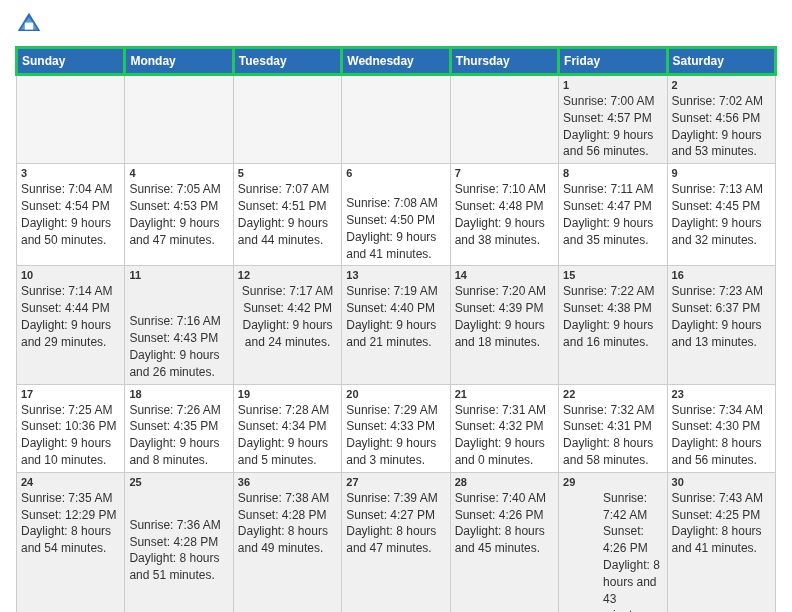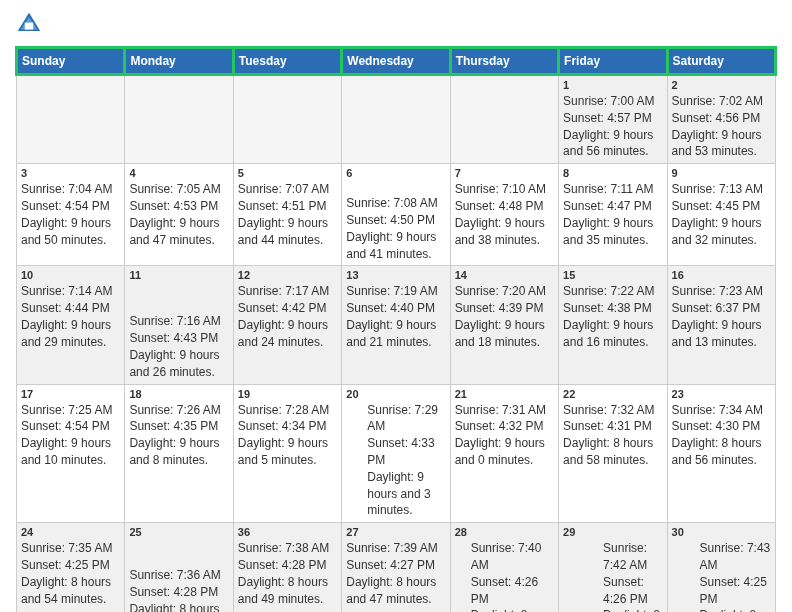--- a/index.html
+++ b/index.html
@@ -204,21 +204,21 @@
 Daylight: 9 hours and 29 minutes.</div>
           </td>
           <td class="shaded">
             <span class="day-num">11</span>
             <div class="day-info" style="white-space: pre-line; margin-top: 32px;">Sunrise: 7:16 AM
 Sunset: 4:43 PM
 Daylight: 9 hours and 26 minutes.</div>
           </td>
           <td class="shaded">
             <span class="day-num">12</span>
-            <div class="day-info" style="white-space: pre-line;">Sunrise: 7:17 AM
+            <div class="day-info" style="white-space: pre-line; text-align: center;">Sunrise: 7:17 AM
 Sunset: 4:42 PM
 Daylight: 9 hours and 24 minutes.</div>
           </td>
           <td class="shaded">
             <span class="day-num">13</span>
             <div class="day-info" style="white-space: pre-line;">Sunrise: 7:19 AM
 Sunset: 4:40 PM
 Daylight: 9 hours and 21 minutes.</div>
           </td>
           <td class="shaded">
@@ -237,38 +237,38 @@
             <span class="day-num">16</span>
             <div class="day-info" style="white-space: pre-line;">Sunrise: 7:23 AM
 Sunset: 6:37 PM
 Daylight: 9 hours and 13 minutes.</div>
           </td>
         </tr>
         <tr>
           <td>
             <span class="day-num">17</span>
             <div class="day-info" style="white-space: pre-line;">Sunrise: 7:25 AM
-Sunset: 4:54 PM
+Sunset: 10:36 PM
 Daylight: 9 hours and 10 minutes.</div>
           </td>
           <td>
             <span class="day-num">18</span>
             <div class="day-info" style="white-space: pre-line;">Sunrise: 7:26 AM
 Sunset: 4:35 PM
 Daylight: 9 hours and 8 minutes.</div>
           </td>
           <td>
             <span class="day-num">19</span>
             <div class="day-info" style="white-space: pre-line;">Sunrise: 7:28 AM
 Sunset: 4:34 PM
 Daylight: 9 hours and 5 minutes.</div>
           </td>
           <td>
             <span class="day-num">20</span>
-            <div class="day-info" style="white-space: pre-line; margin-left: 21px;">Sunrise: 7:29 AM
+            <div class="day-info" style="white-space: pre-line;">Sunrise: 7:29 AM
 Sunset: 4:33 PM
 Daylight: 9 hours and 3 minutes.</div>
           </td>
           <td>
             <span class="day-num">21</span>
             <div class="day-info" style="white-space: pre-line;">Sunrise: 7:31 AM
 Sunset: 4:32 PM
 Daylight: 9 hours and 0 minutes.</div>
           </td>
           <td>
@@ -281,21 +281,21 @@
             <span class="day-num">23</span>
             <div class="day-info" style="white-space: pre-line;">Sunrise: 7:34 AM
 Sunset: 4:30 PM
 Daylight: 8 hours and 56 minutes.</div>
           </td>
         </tr>
         <tr>
           <td class="shaded">
             <span class="day-num">24</span>
             <div class="day-info" style="white-space: pre-line;">Sunrise: 7:35 AM
-Sunset: 4:25 PM
+Sunset: 12:29 PM
 Daylight: 8 hours and 54 minutes.</div>
           </td>
           <td class="shaded">
             <span class="day-num">25</span>
             <div class="day-info" style="white-space: pre-line; margin-top: 29px;">Sunrise: 7:36 AM
 Sunset: 4:28 PM
 Daylight: 8 hours and 51 minutes.</div>
           </td>
           <td class="shaded">
             <span class="day-num">36</span>
@@ -304,32 +304,32 @@
 Daylight: 8 hours and 49 minutes.</div>
           </td>
           <td class="shaded">
             <span class="day-num">27</span>
             <div class="day-info" style="white-space: pre-line;">Sunrise: 7:39 AM
 Sunset: 4:27 PM
 Daylight: 8 hours and 47 minutes.</div>
           </td>
           <td class="shaded">
             <span class="day-num">28</span>
-            <div class="day-info" style="white-space: pre-line; margin-left: 16px;">Sunrise: 7:40 AM
+            <div class="day-info" style="white-space: pre-line;">Sunrise: 7:40 AM
 Sunset: 4:26 PM
 Daylight: 8 hours and 45 minutes.</div>
           </td>
           <td class="shaded">
             <span class="day-num">29</span>
             <div class="day-info" style="white-space: pre-line; margin-left: 40px;">Sunrise: 7:42 AM
 Sunset: 4:26 PM
 Daylight: 8 hours and 43 minutes.</div>
           </td>
           <td class="shaded">
             <span class="day-num">30</span>
-            <div class="day-info" style="white-space: pre-line; margin-left: 28px;">Sunrise: 7:43 AM
+            <div class="day-info" style="white-space: pre-line;">Sunrise: 7:43 AM
 Sunset: 4:25 PM
 Daylight: 8 hours and 41 minutes.</div>
           </td>
         </tr>
       </tbody>
   </table>
 </div>
 
 </body></html>

